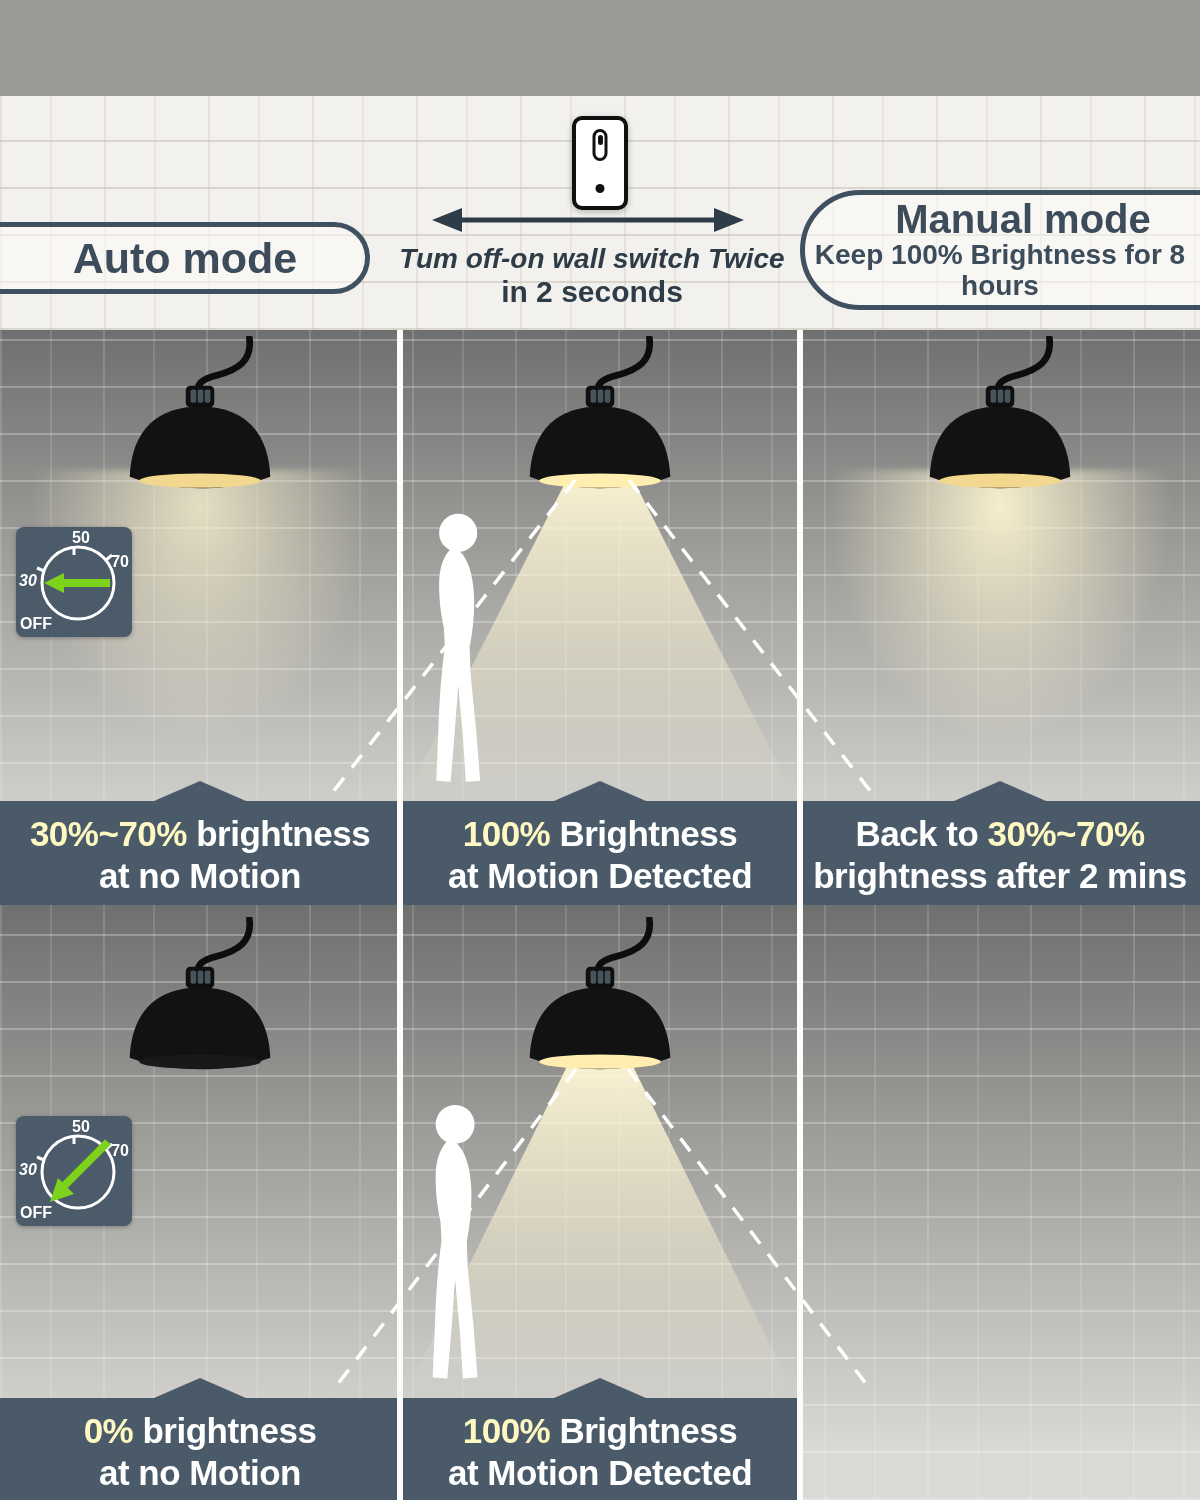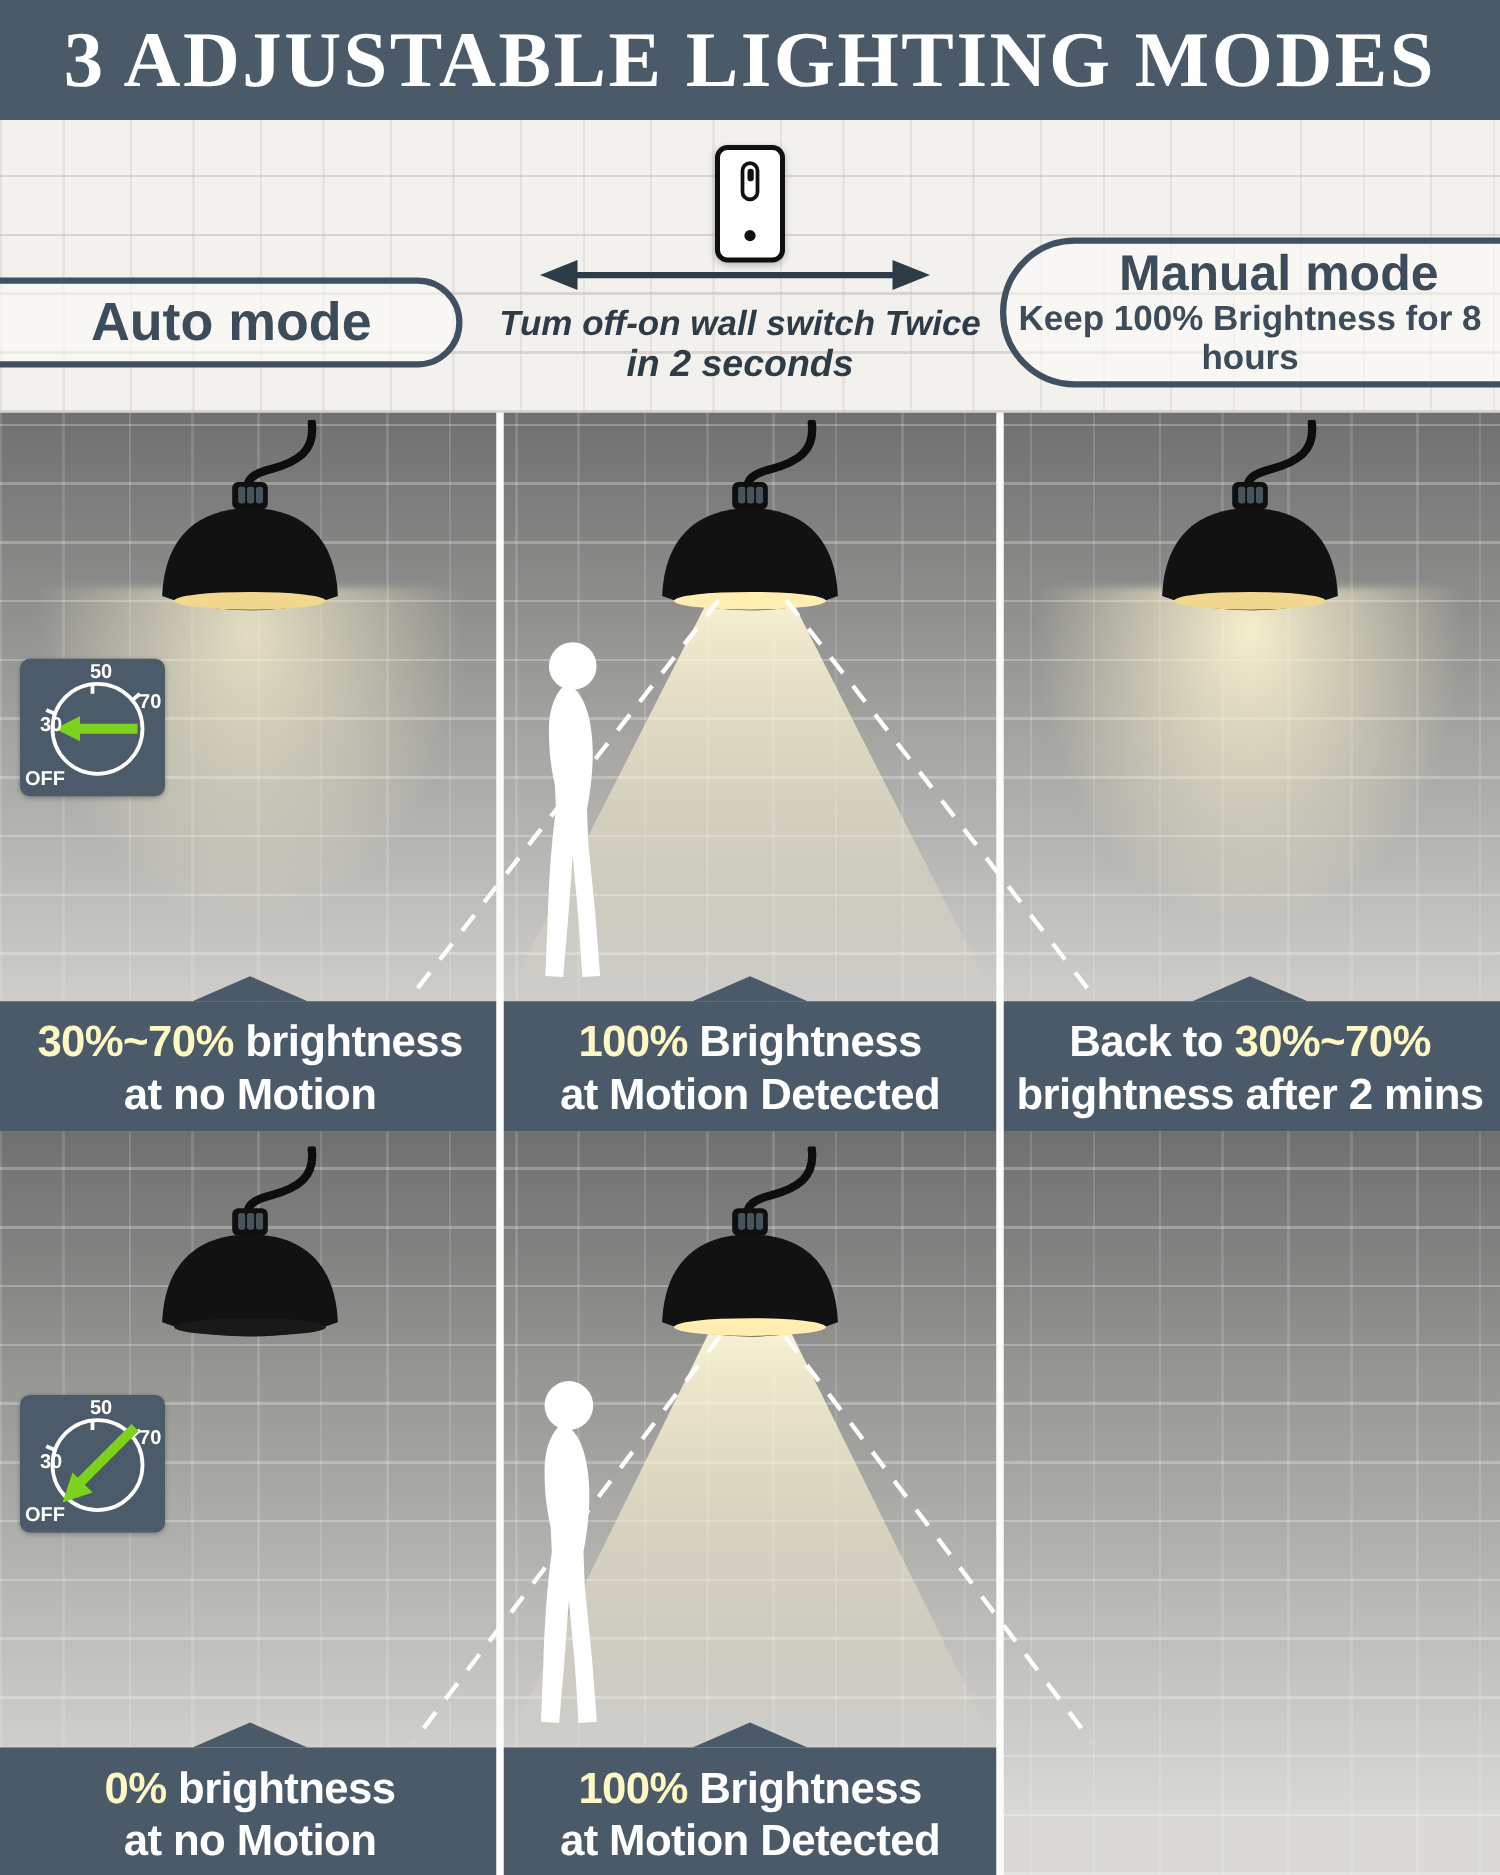--- a/index.html
+++ b/index.html
@@ -37,21 +37,21 @@
                font-size:43px; padding-left:62px; }
   .pill.manual { left:800px; top:94px; width:470px; height:120px; border-radius:62px;
                  padding-right:70px; }
   .pill.manual .t1 { font-size:40px; line-height:1.05;margin-left:46px; }
   .pill.manual .t2 { font-size:28px; line-height:1.1; max-width:380px; }
 
   .dbl-arrow { position:absolute; left:430px; top:108px; width:316px; height:32px; }
   .note { position:absolute; left:366px; top:148px; width:452px; text-align:center;
           color:#2e3c48; font-weight:bold; }
   .note .n1 { font-size:28px; line-height:1.1; white-space:nowrap;font-style:italic; }
-  .note .n2 { font-size:30px; line-height:1.15;font-style:italic; }
+  .note .n2 { font-size:30px; line-height:1.15; }
 
   
   .row { position:absolute; left:0; width:1200px; display:grid; grid-template-columns:400px 400px 400px;
     background-color:#b0afab;
     background-image:
       repeating-linear-gradient(0deg, rgba(255,255,255,.26) 0 2px, transparent 2px 47px),
       repeating-linear-gradient(90deg, rgba(255,255,255,.15) 0 2px, transparent 2px 103px),
       repeating-linear-gradient(90deg, transparent 0 50px, rgba(255,255,255,.13) 50px 52px, transparent 52px 103px),
       linear-gradient(180deg, rgba(50,54,56,.52) 0%, rgba(105,107,105,.28) 38%, rgba(246,245,241,.6) 92%);
   }
@@ -83,21 +83,21 @@
 
   
   .dial { position:absolute; left:16px; width:116px; height:110px; background:#4b5b69;
           border-radius:8px; z-index:4; box-shadow:0 1px 4px rgba(0,0,0,.3);margin-top:39px; }
   #row1 .dial { top:158px; }
   #row2 .dial { top:172px; }
   .dial svg { position:absolute; inset:0; width:100%; height:100%; }
   .dial .lbl { position:absolute; color:#fff; font-size:16px; font-weight:bold; line-height:1; }
   .lbl.t50 { top:3px;  left:56px; }
   .lbl.t70 { top:27px; right:3px; }
-  .lbl.t30 { top:46px; left:16px; }
+  .lbl.t30 { top:46px; left:3px;font-style:italic; }
   .lbl.off { bottom:5px; left:4px; }
 
   
   .caption { position:absolute; left:0; right:0; bottom:0; height:104px; background:#4a5a68;
              color:#fff; font-weight:bold; text-align:center; padding-top:12px; z-index:5; }
   #row2 .caption { height:102px; }
   .caption::before { content:""; position:absolute; top:-20px; left:50%; transform:translateX(-50%);
                      border-left:46px solid transparent; border-right:46px solid transparent;
                      border-bottom:20px solid #4a5a68; }
   .caption .ln { font-size:35px; line-height:1.2; white-space:nowrap; letter-spacing:-.5px; }
@@ -124,23 +124,20 @@
     </symbol>
     <symbol id="person-sym" viewBox="0 0 100 300">
       <circle cx="46" cy="24" r="20"></circle>
       <path d="M37,42 C30,50 26,62 26,78 C26,96 28,110 31,124 L32,144 C28,172 26,204 25,236 L23,284 L38,285 L42,238 L46,184 L51,238 L54,285 L69,284 L65,232 L59,172 L58,144 C62,124 64,100 62,82 C60,60 53,47 46,42 Z"></path>
     </symbol>
   </defs>
 </svg>
 
 <div class="poster">
 
-  <div class="header">
-    <h1>3 ADJUSTABLE LIGHTING MODES</h1>
-  </div>
 
   <div class="top-zone">
     <div class="switch">
       <span class="toggle">
           <i></i>
         </span>
       <span class="dot"></span>
     </div>
 
     <div class="pill auto">

